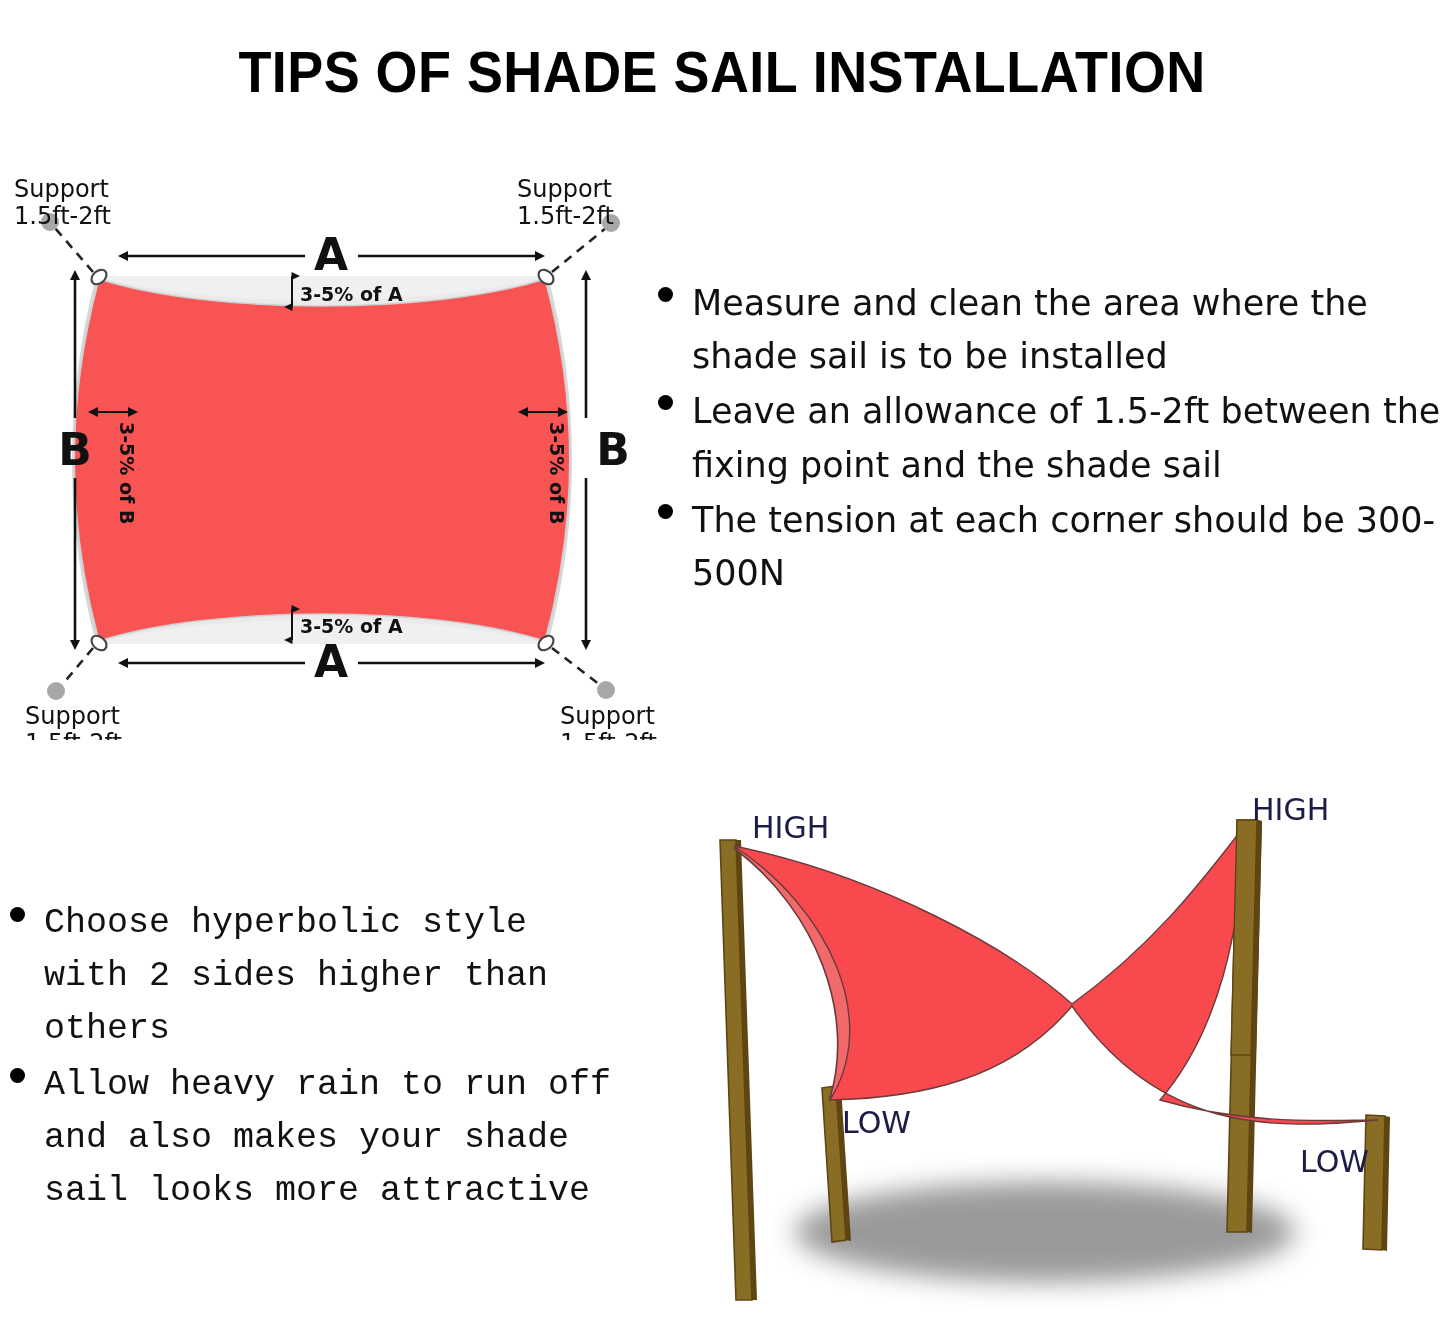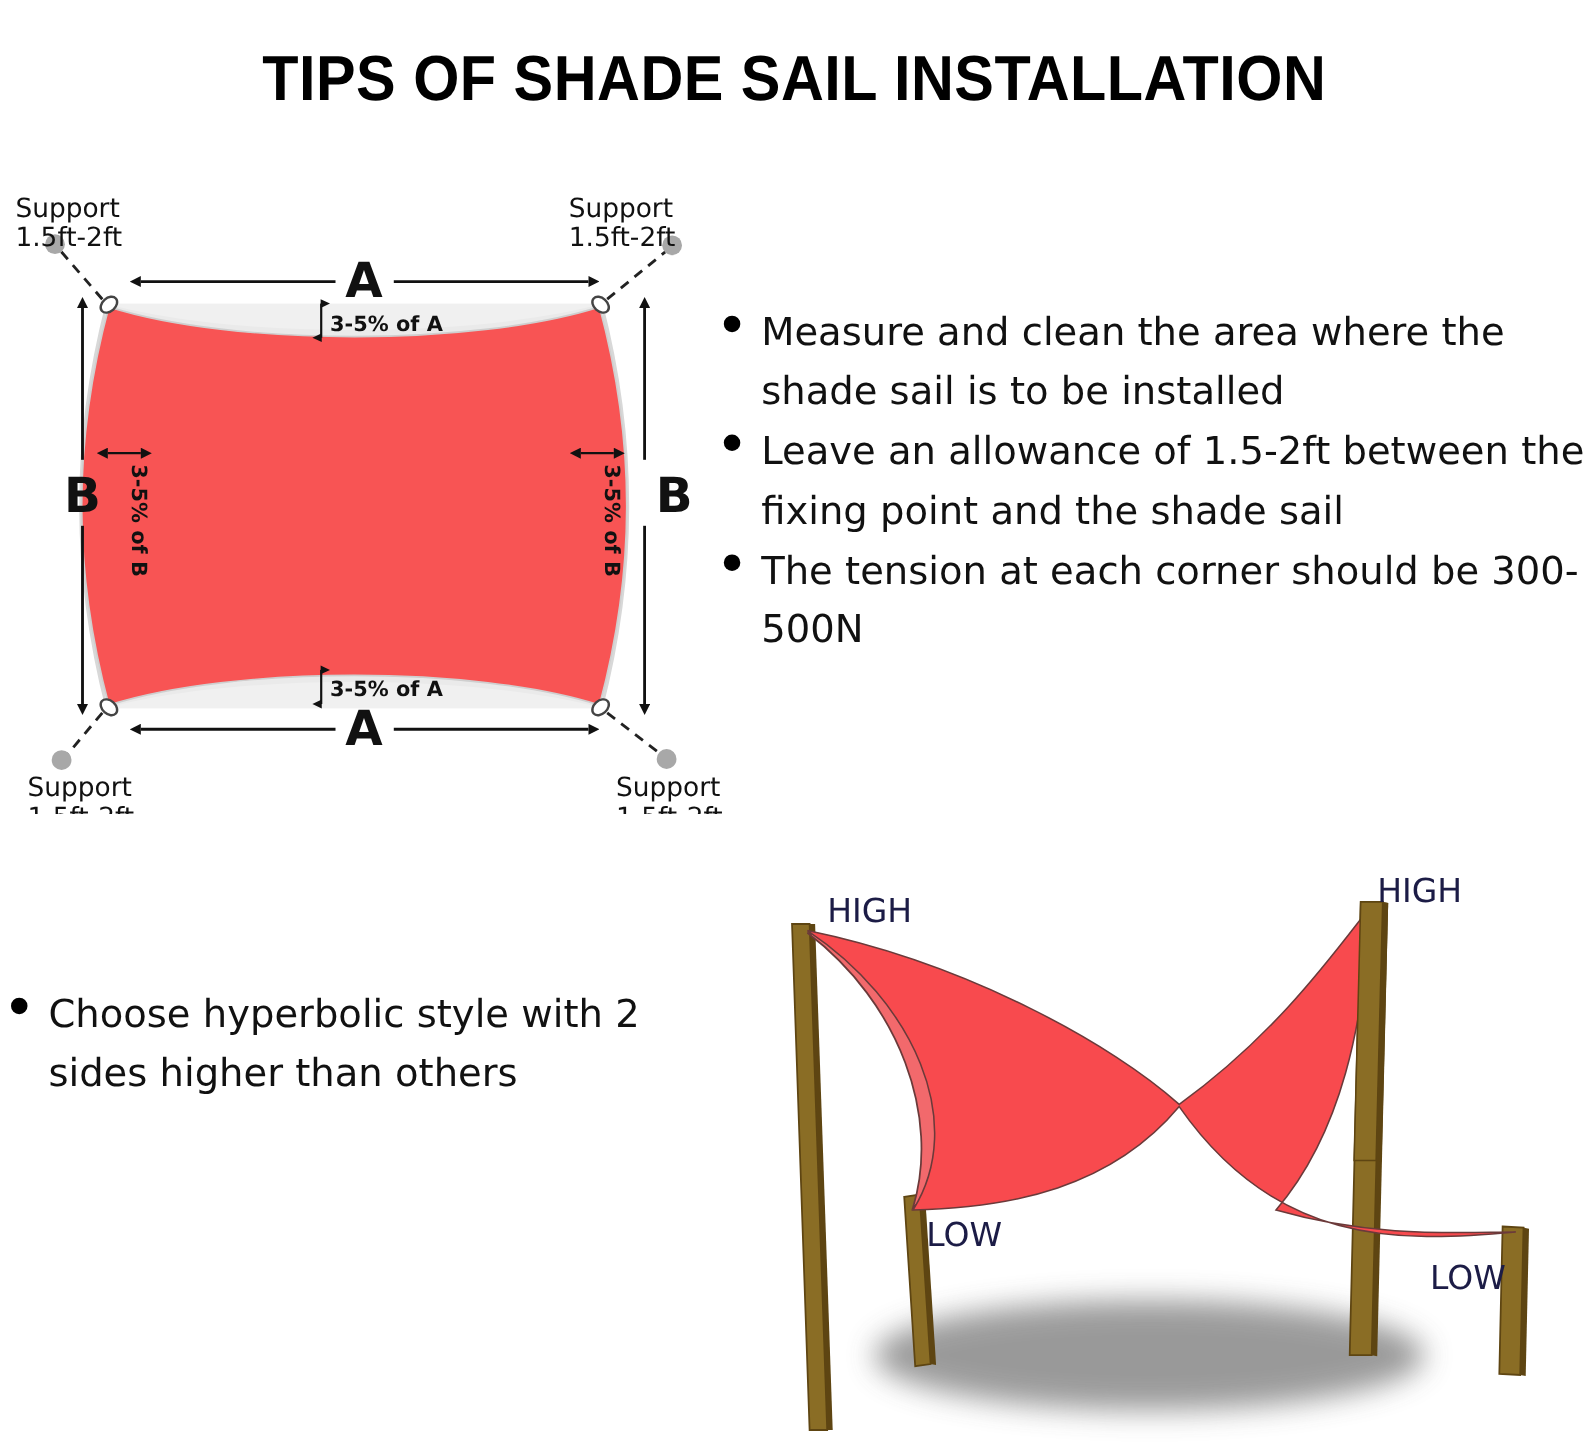--- a/index.html
+++ b/index.html
@@ -83,20 +83,21 @@
   #tips-list .bullet-item { margin-bottom: 2px; }
 
   #hyper-list {
     left: 0px;
     top: 897px;
     width: 620px;
   }
   #hyper-list .bullet-text {
     font-size: 35px;
     line-height: 1.52;
+    font-family: Liberation Mono, monospace;
   }
   #hyper-list .bullet-item { margin-bottom: 2px; }
 
   
   .svg-label { font-family: "DejaVu Sans", sans-serif; fill: #111; }
 </style>
 </head>
 <body>
 
 <div id="title-bar">
@@ -247,20 +248,24 @@
     <span class="bullet-dot"></span>
     <span class="bullet-text">The tension at each corner should be 300-500N</span>
   </li>
 </ul>
 
 <ul class="bullet-list" id="hyper-list">
   <li class="bullet-item">
     <span class="bullet-dot"></span>
     <span class="bullet-text">Choose hyperbolic style with 2 sides higher than others</span>
   </li>
+  <li class="bullet-item">
+    <span class="bullet-dot"></span>
+    <span class="bullet-text">Allow heavy rain to run off and also makes your shade sail looks more attractive</span>
+  </li>
 </ul>
 
 <svg class="panel" id="hypar-diagram" style="left:640px; top:780px;" width="805" height="539" viewBox="0 0 805 539">
 
   <ellipse cx="405" cy="452" rx="250" ry="50" fill="#8C8C8C" filter="url(#blurShadow)" opacity="0.88"></ellipse>
 
   <g>
     <polygon points="182,308 196,306 206,460 192,462" fill="#8A6D25" stroke="#5E4512" stroke-width="1.6"></polygon>
     <polygon points="196,306 201,307 211,461 206,460" fill="#5E4512"></polygon>
   </g>

